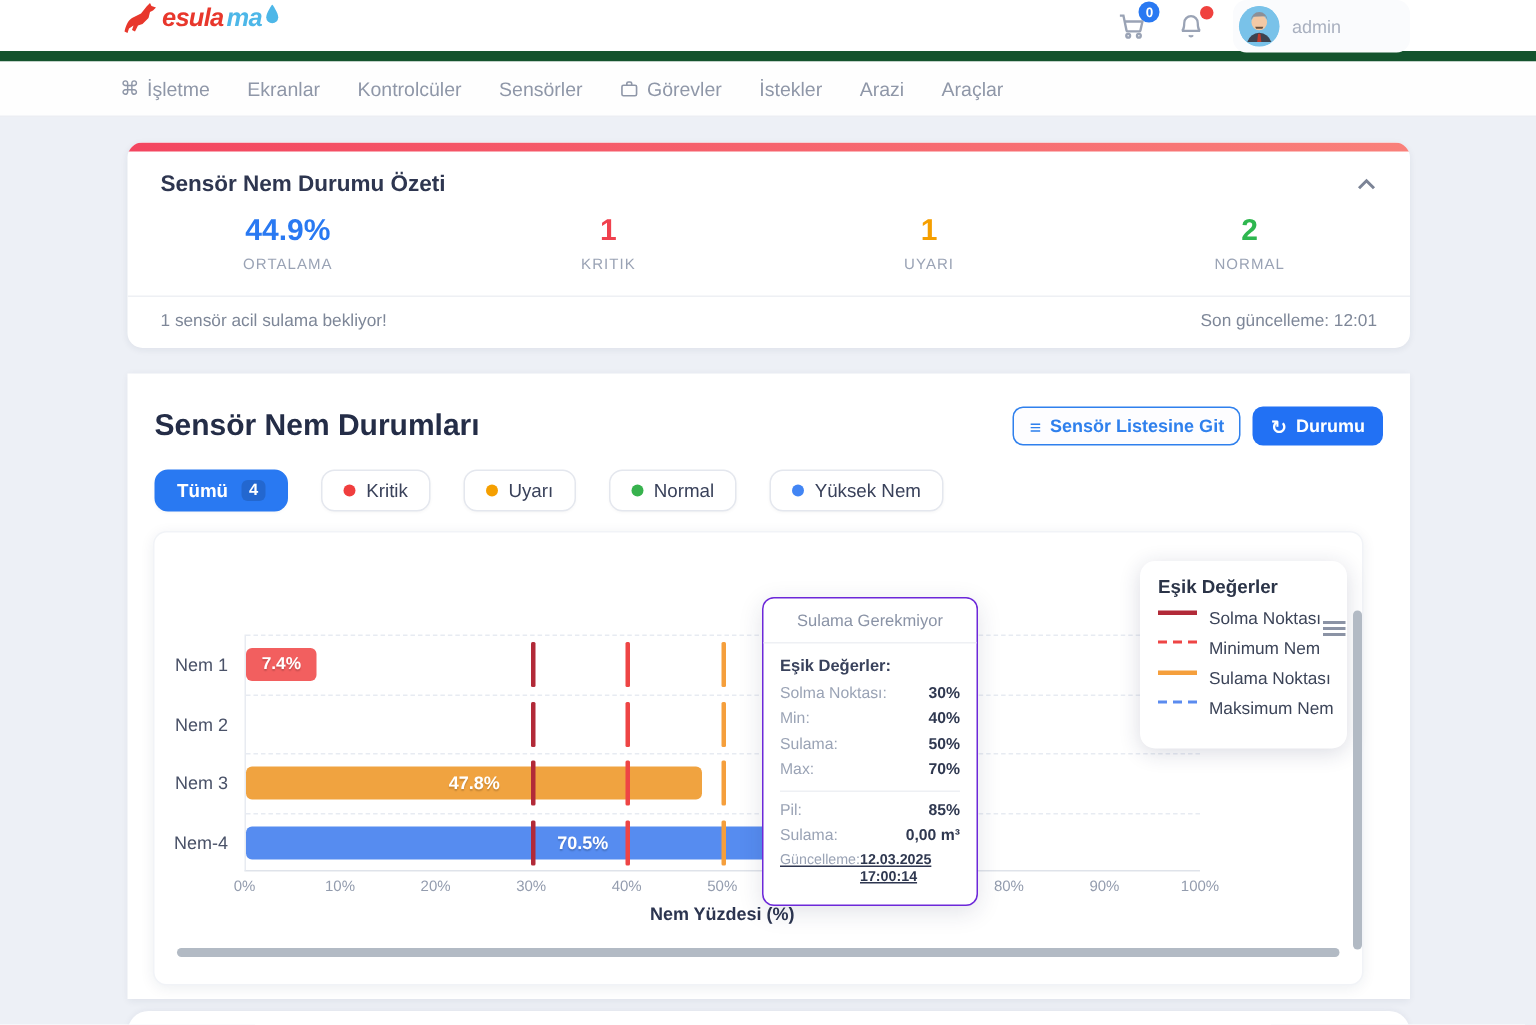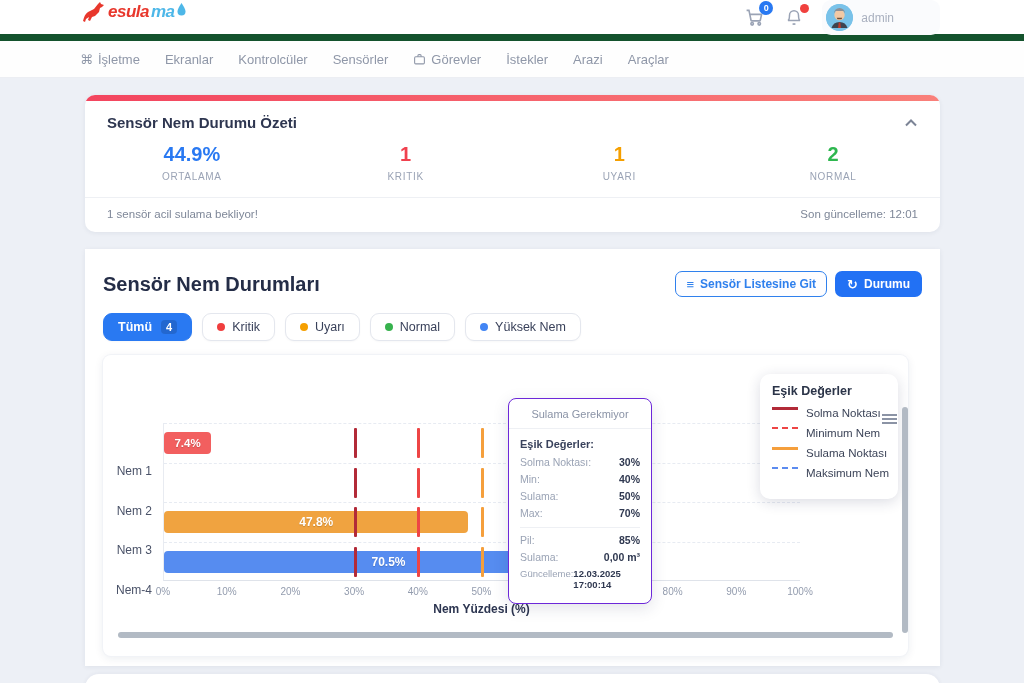--- a/index.html
+++ b/index.html
@@ -49,36 +49,36 @@
   .panel-head { display:flex; justify-content:space-between; align-items:center; }
   .panel-head h1 { font-size:20px; font-weight:700; color:#242d47; }
   .actions { display:flex; gap:8px; }
   .btn-outline { display:flex; align-items:center; gap:6px; border:1.5px solid #2f80ed; color:#2f80ed;
                  background:#fdfdff; border-radius:7px; padding:5px 10px; font-size:12px; font-weight:600;
                  font-family:inherit; cursor:pointer; }
   .btn-fill { display:flex; align-items:center; gap:6px; border:none; background:#2271f4; color:#fff;
               border-radius:7px; padding:5px 12px; font-size:12px; font-weight:700; font-family:inherit; cursor:pointer; }
   .btn-ico { font-size:13px; line-height:1; }
 
-  .filters { display:flex; gap:10px; margin:16px 0 14px; }
+  .filters { display:flex; gap:22px; margin:16px 0 14px; }
   .pill { display:flex; align-items:center; gap:7px; background:#fff; border:1px solid #e4e7ee;
           border-radius:9px; padding:6px 14px; font-size:12.5px; color:#39415a; cursor:pointer;
           box-shadow:0 1px 2px rgba(0,0,0,.03); font-family:inherit; }
   .pill.active { background:#2979f2; border-color:#2979f2; color:#fff; font-weight:600; }
   .pill .dot { width:8px; height:8px; border-radius:50%; }
   .pill .count { background:rgba(0,0,0,.14); border-radius:4px; font-size:11px; padding:1px 5px; margin-left:2px; }
 
   
   .chart-panel { position:relative; width:805px; height:301px; border-radius:8px; background:#fff;
                  box-shadow:0 0 0 1px #f1f3f7, 0 2px 10px rgba(25,39,80,.09); }
   .plot { position:absolute; left:60px; top:68px; width:637px; height:158px;
           border-left:1px solid #e8ebf1; border-bottom:1px solid #dfe3ea; }
   .row { position:absolute; left:0; width:100%; border-top:1px dashed #e7ebf2; }
   .cat { position:absolute; right:calc(100% + 12px); top:50%; transform:translateY(-50%);
-         font-size:12px; color:#4a5268; white-space:nowrap;margin-top:28px; }
+         font-size:12px; color:#4a5268; white-space:nowrap; }
   .bar { position:absolute; left:0; top:50%; transform:translateY(-50%); height:22px; border-radius:4px;
          display:flex; align-items:center; justify-content:center; color:#fff; font-size:12px;
          font-weight:700; text-shadow:0 1px 1px rgba(0,0,0,.18); cursor:pointer; }
   .tick-line { position:absolute; top:50%; transform:translateY(-50%); width:3px; height:30px; border-radius:1px; z-index:2; }
   .xticks { position:absolute; left:60px; top:231px; width:637px; height:12px; }
   .xtick { position:absolute; transform:translateX(-50%); font-size:10px; color:#939cae; }
   .xlabel { position:absolute; left:60px; top:247px; width:637px; text-align:center;
             font-size:12px; font-weight:700; color:#2c3550; }
 
   .tabs { position:absolute; top:22px; right:18px; display:flex; align-items:center; gap:10px; z-index:1; }
@@ -95,21 +95,21 @@
 
   .tooltip { position:absolute; left:405px; top:43px; width:144px; background:#fff; border:1px solid #6d28d9;
              border-radius:8px; box-shadow:0 4px 16px rgba(30,40,80,.13); z-index:5; padding-bottom:8px; }
   .tt-title { text-align:center; color:#8a93a6; font-size:11px; padding:9px 6px 8px; border-bottom:1px solid #eef0f4; }
   .tt-body { padding:7px 11px 0; }
   .tt-section { font-size:11px; font-weight:700; color:#39425c; margin:2px 0 6px; }
   .tt-row { display:flex; justify-content:space-between; margin:5px 0; font-size:10.5px; }
   .tt-row .l { color:#9aa3b5; }
   .tt-row .v { font-weight:700; color:#2f3850; }
   .tt-div { border-top:1px solid #eef0f4; margin:8px 0 6px; }
-  .tt-row.small { font-size:9.5px; }
+  .tt-row.small { font-size:9.5px;text-decoration:underline; }
 
   .menu-icon { position:absolute; top:57px; right:11px; z-index:6; cursor:pointer; }
   .menu-icon i { display:block; width:15px; height:2px; background:#8b93a5; margin:2px 0; }
   .vscroll { position:absolute; top:52px; right:0; width:6px; height:226px; background:#b2bac4; border-radius:3px; z-index:7; cursor:pointer; }
   .hscroll { position:absolute; bottom:18px; left:15px; width:775px; height:6px; background:#b2bac4; border-radius:3px; cursor:pointer; }
 
   .next-card { margin-top:8px; height:14px; background:#fff; border-radius:14px 14px 0 0;
                box-shadow:0 -1px 4px rgba(30,40,70,.05); }
 </style>
 </head>

